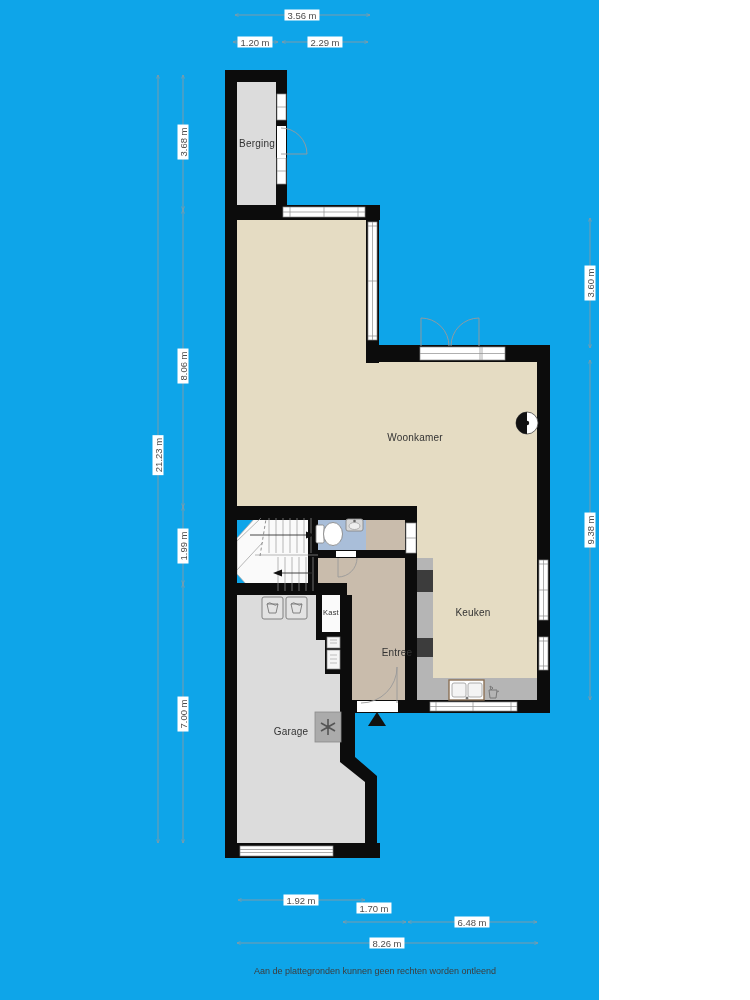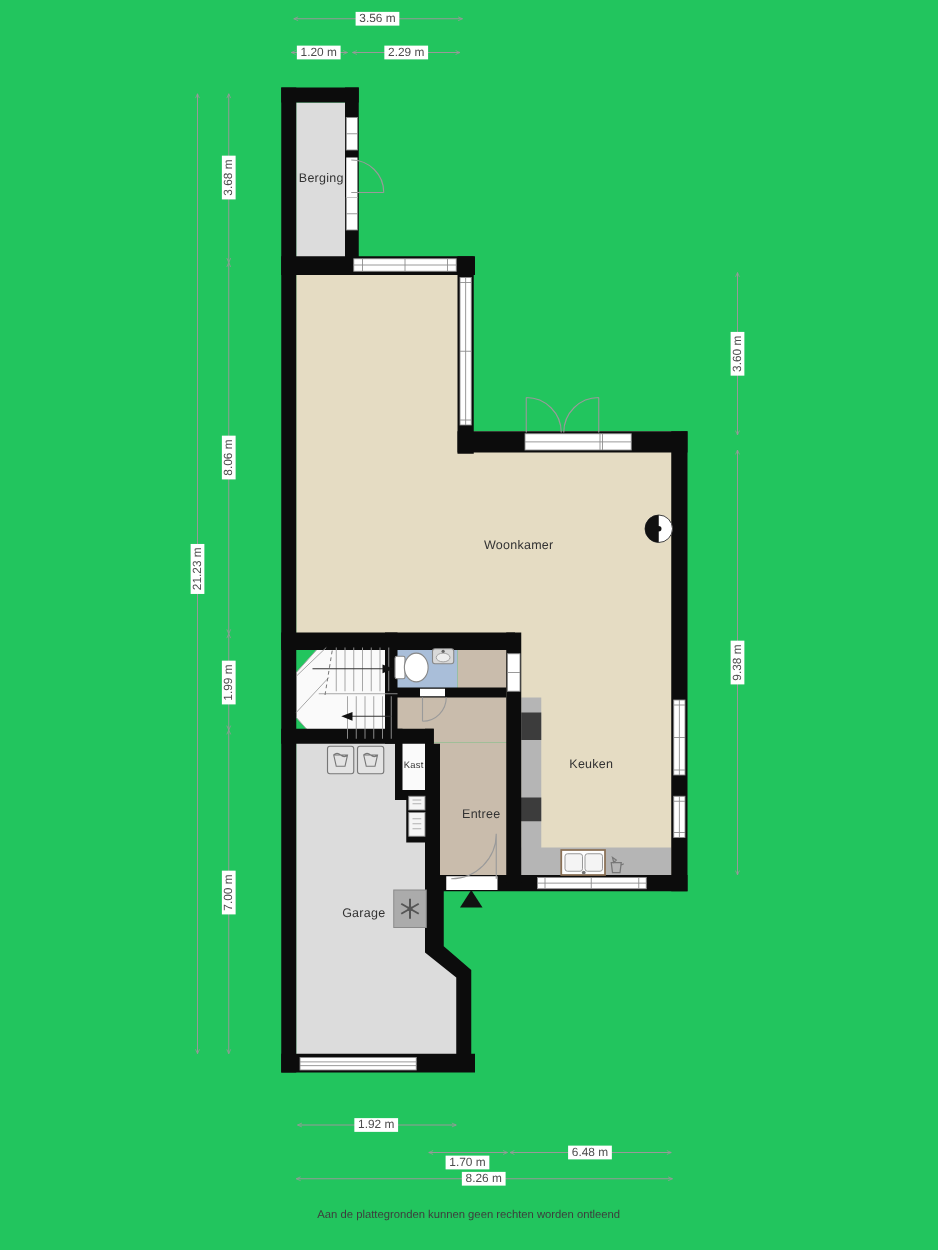--- a/index.html
+++ b/index.html
@@ -1,16 +1,16 @@
 <!DOCTYPE html>
 <html style="--wall: #0c0c0c; --floor-living: #e5dcc3; --floor-entree: #c9bcac; --floor-toilet: #a9bed9; --floor-storage: #dcdcdc; --counter: #b5b5b5; --appliance: #3c3c3c; --dimension-line: #999999; --dimension-text: #4d4d4d; --label-text: #333333;"><head>
 <meta charset="utf-8">
 <style>
   html,body{margin:0;padding:0;background:#ffffff;}
-  .canvas{position:relative;width:750px;height:1000px;background:#22c55e;overflow:hidden;
+  .canvas{position:relative;width:599px;height:1000px;background:#0ea5e9;overflow:hidden;
           font-family:"Liberation Sans", sans-serif;text-decoration:underline;}
   svg{position:absolute;left:0;top:0;}
 
   
   .wall{fill:var(--wall,#0c0c0c);}
   .fl-living{fill:var(--floor-living,#e5dcc3);}
   .fl-entree{fill:var(--floor-entree,#c9bcac);}
   .fl-toilet{fill:var(--floor-toilet,#a9bed9);}
   .fl-gray{fill:var(--floor-storage,#dcdcdc);}
   .fl-white{fill:#fafafa;}
@@ -230,26 +230,26 @@
 <div class="dimlbl" style="left:255px;top:42px;">1.20 m</div>
 <div class="dimlbl" style="left:325px;top:42px;">2.29 m</div>
 <div class="dimlbl vert" style="left:183px;top:142px;">3.68 m</div>
 <div class="dimlbl vert" style="left:183px;top:366px;">8.06 m</div>
 <div class="dimlbl vert" style="left:158px;top:455px;">21.23 m</div>
 <div class="dimlbl vert" style="left:183px;top:546px;">1.99 m</div>
 <div class="dimlbl vert" style="left:183px;top:714px;">7.00 m</div>
 <div class="dimlbl vert" style="left:590px;top:283px;">3.60 m</div>
 <div class="dimlbl vert" style="left:590px;top:530px;">9.38 m</div>
 <div class="dimlbl" style="left:301px;top:900px;">1.92 m</div>
-<div class="dimlbl" style="left:374px;top:930px;">1.70 m</div>
+<div class="dimlbl" style="left:374px;top:908px;">1.70 m</div>
 <div class="dimlbl" style="left:472px;top:922px;">6.48 m</div>
 <div class="dimlbl" style="left:387px;top:943px;">8.26 m</div>
 
 <div class="lbl" style="left:257px;top:143px;">Berging</div>
 <div class="lbl" style="left:415px;top:437px;">Woonkamer</div>
 <div class="lbl" style="left:473px;top:612px;">Keuken</div>
 <div class="lbl small" style="left:331px;top:612px;text-align:right;">Kast</div>
-<div class="lbl" style="left:385px;top:652px;">Entree</div>
+<div class="lbl" style="left:397px;top:652px;">Entree</div>
 <div class="lbl" style="left:291px;top:731px;">Garage</div>
 
 <div class="footer" style="top:966px;">Aan de plattegronden kunnen geen rechten worden ontleend</div>
 
 </div>
 
 </body></html>

